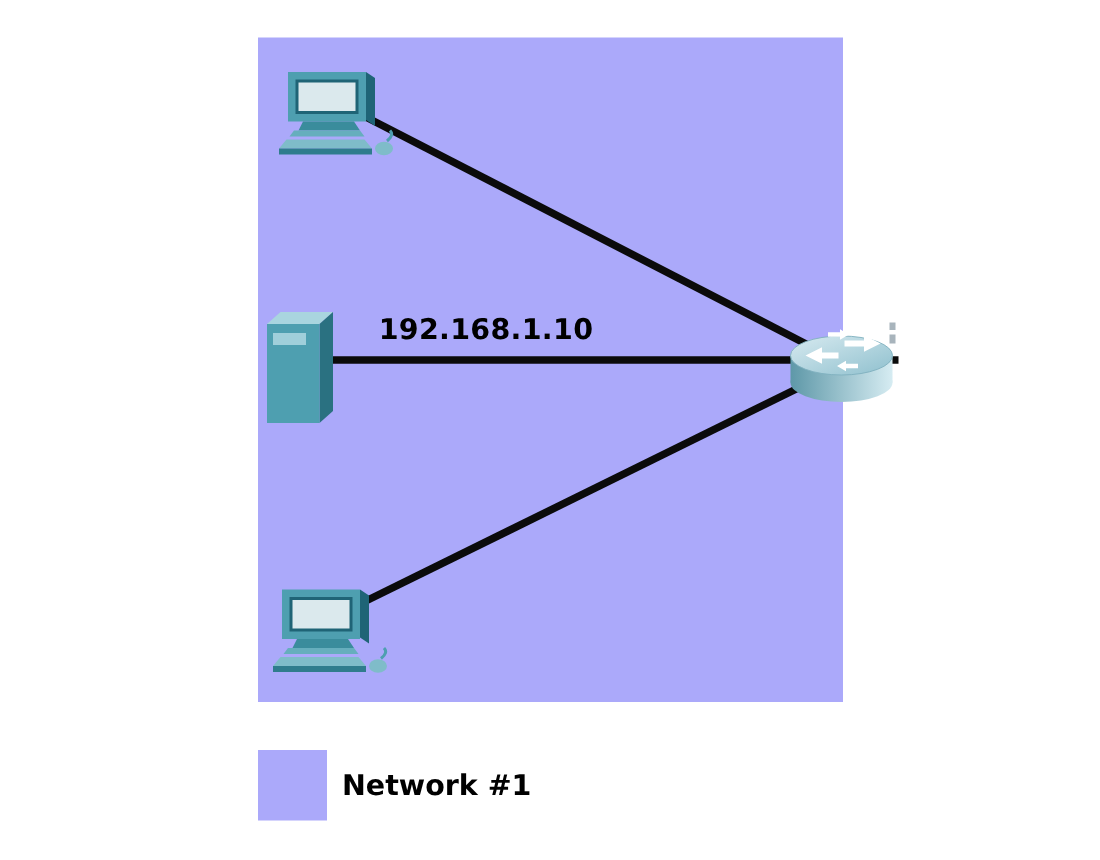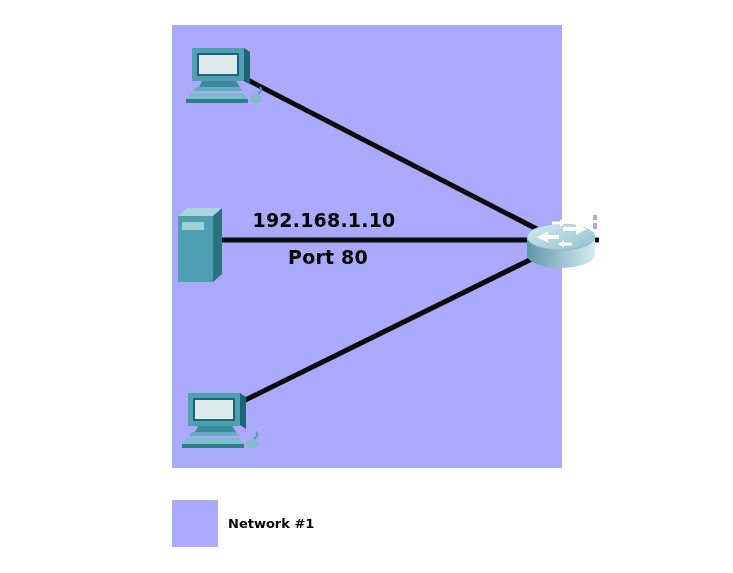--- a/index.html
+++ b/index.html
@@ -56,21 +56,21 @@
     left: 172px; top: 500px;
     display: flex;
     align-items: center;
   }
   .legend-swatch {
     width: 46px; height: 47px;
     background: #ABA9FA;
   }
   .legend-label {
     margin-left: 10px;
-    font-size: 13px;
+    font-size: 19px;
     font-weight: bold;
     color: #000000;
   }
 </style>
 </head>
 <body>
 
 <div class="canvas">
 
   <div class="zone"></div>
@@ -129,20 +129,19 @@
     <polygon points="35,21 24,21 24,17.5 13,23 24,28.5 24,25 35,25" fill="#FFFFFF"></polygon>
     <polygon points="39,13 52,13 52,9.5 63,15 52,20.5 52,17 39,17" fill="#FFFFFF"></polygon>
     <polygon points="28,7.5 36,7.5 36,5.5 42,9 36,12.5 36,10.5 28,10.5" fill="#FFFFFF"></polygon>
     <polygon points="48,28.5 40,28.5 40,26.5 34,30 40,33.5 40,31.5 48,31.5" fill="#FFFFFF"></polygon>
   </svg>
 
   <div class="frag f1"></div>
   <div class="frag f2"></div>
 
   <div class="link-label ip-label">192.168.1.10</div>
-  <div class="link-label port-label">Port 80</div>
 
   <div class="legend">
     <div class="legend-swatch"></div>
     <div class="legend-label">Network #1</div>
   </div>
 
 </div>
 
 </body></html>

